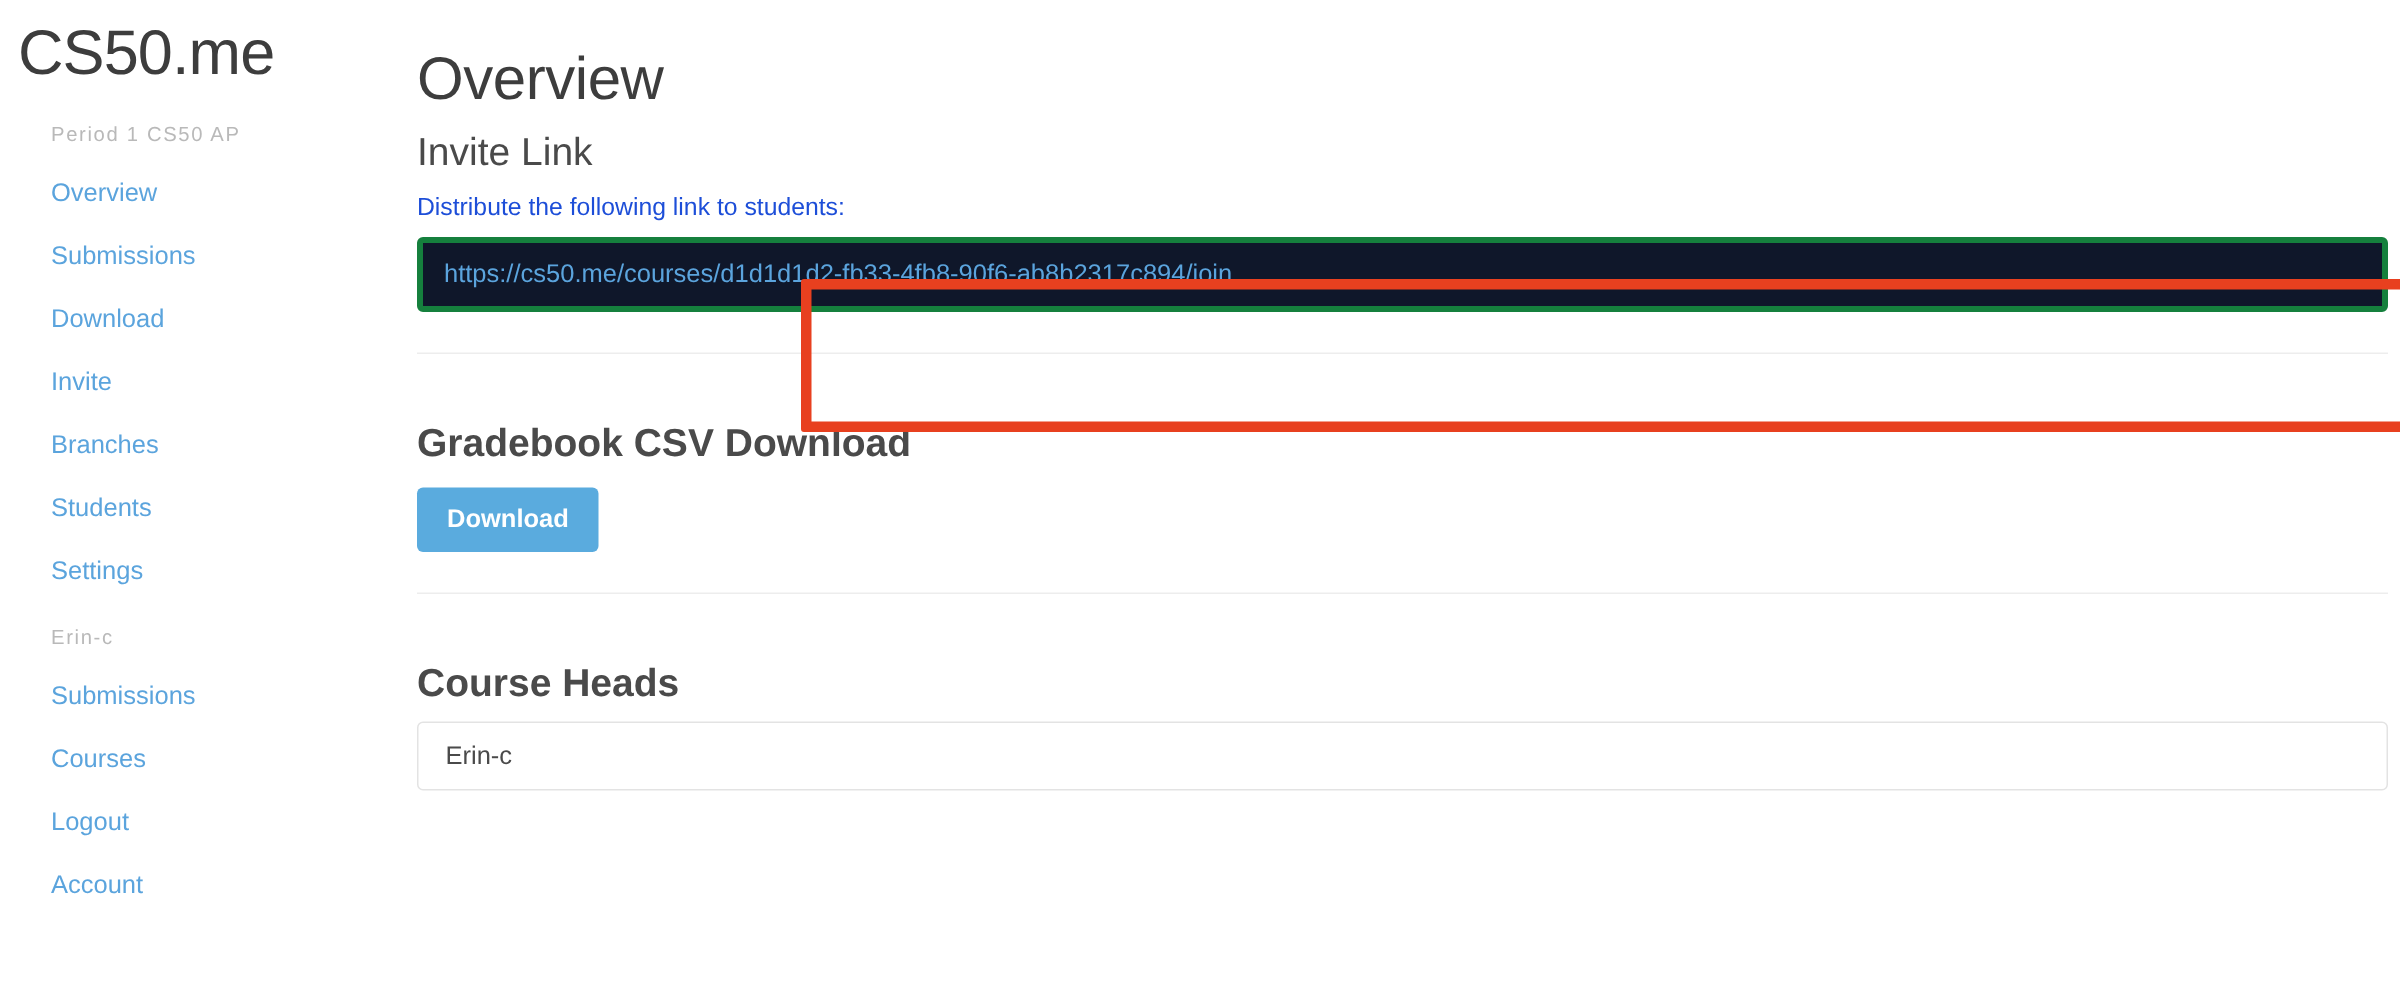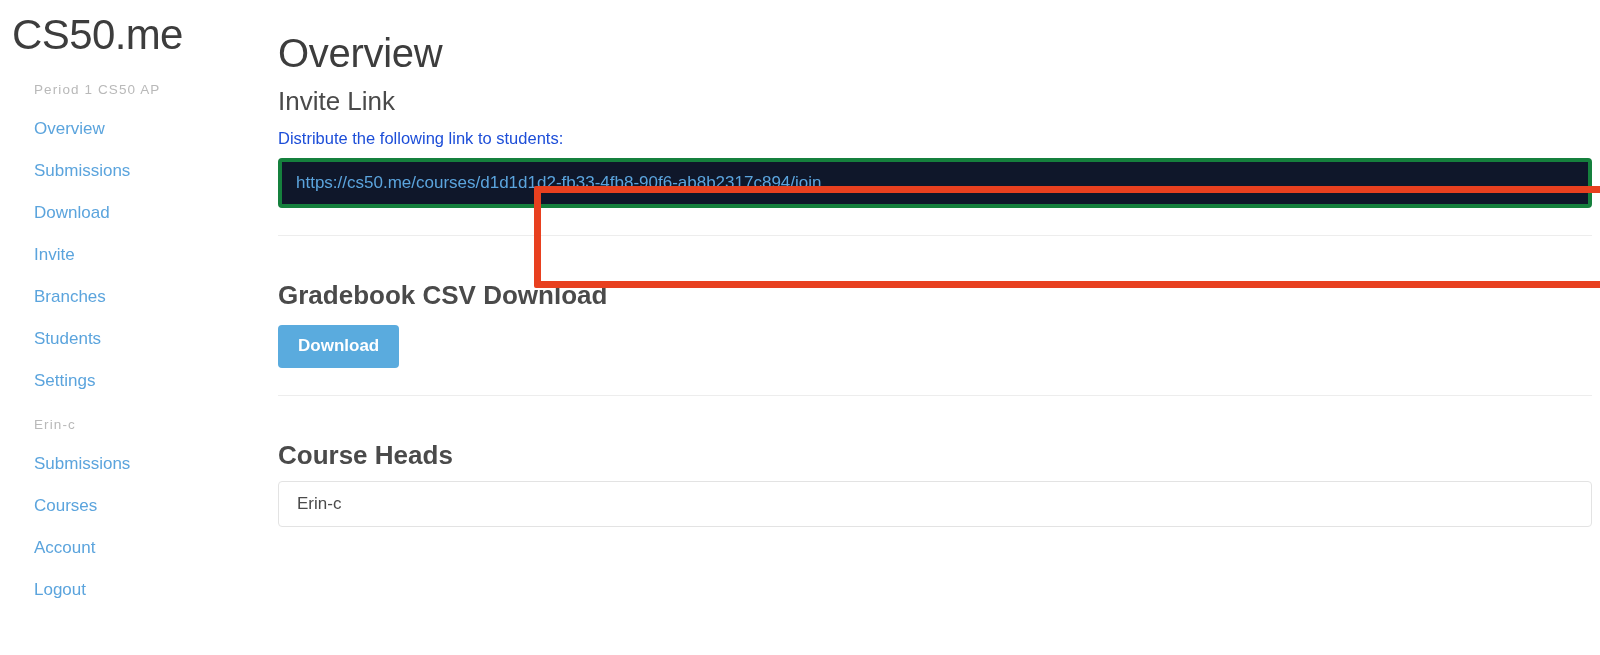--- a/index.html
+++ b/index.html
@@ -209,22 +209,22 @@
       <a class="nav-item" href="#">Invite</a>
       <a class="nav-item" href="#">Branches</a>
       <a class="nav-item" href="#">Students</a>
       <a class="nav-item" href="#">Settings</a>
     </div>
 
     <div class="nav-group">
       <div class="nav-header">Erin-c</div>
       <a class="nav-item" href="#">Submissions</a>
       <a class="nav-item" href="#">Courses</a>
+      <a class="nav-item" href="#">Logout</a>
       <a class="nav-item" href="#">Account</a>
-      <a class="nav-item" href="#">Logout</a>
     </div>
 
   </nav>
 
   <main id="main">
 
 
     <div class="content">
 
       <h1 class="page-title">Overview</h1>

